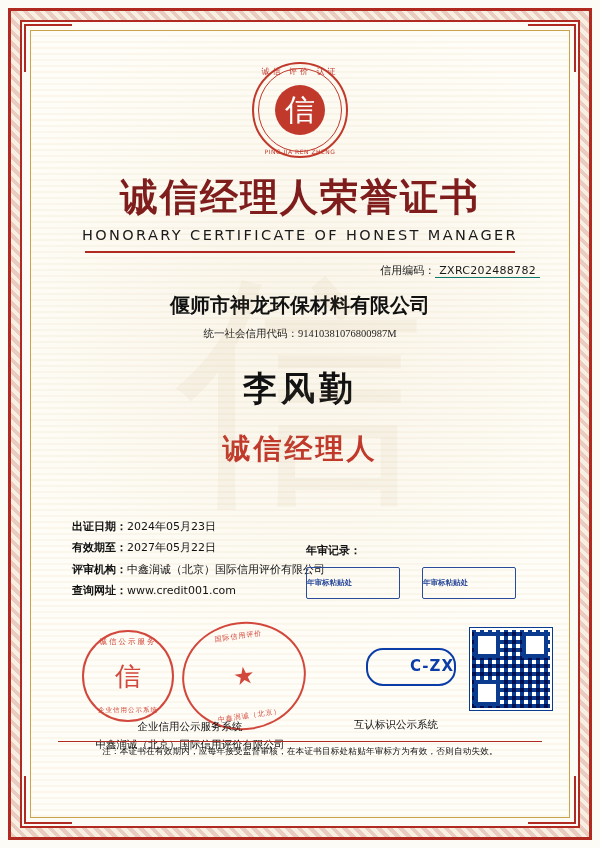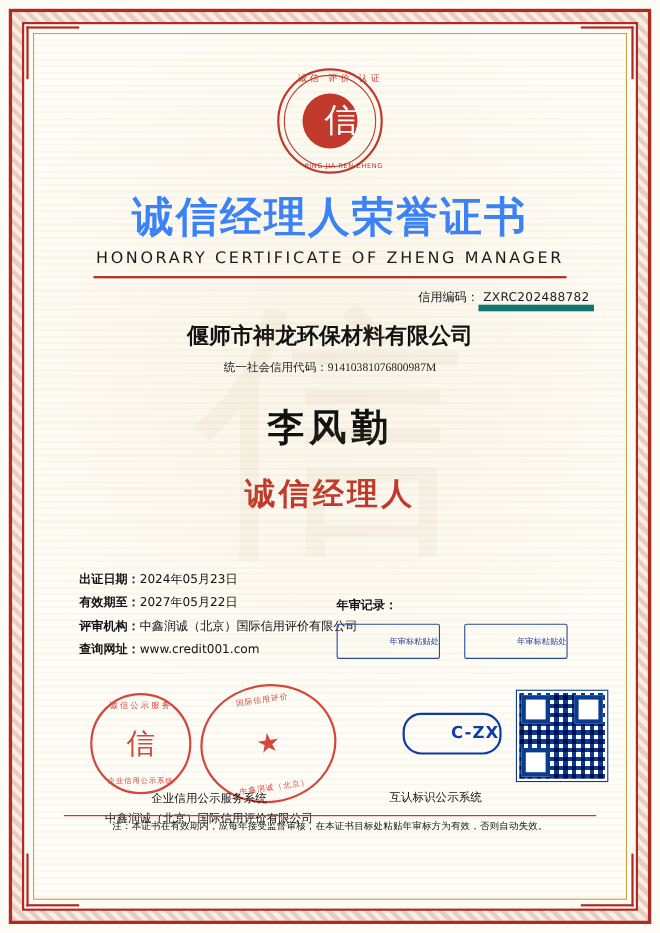--- a/index.html
+++ b/index.html
@@ -43,21 +43,21 @@
   .corner.bl{left:24px;bottom:24px;border-right:none;border-top:none;}
   .corner.br{right:24px;bottom:24px;border-left:none;border-top:none;}
 
   .content{
     position:absolute;left:34px;top:34px;right:34px;bottom:34px;
     text-align:center;
   }
   
   .emblem{
     margin:28px auto 0;
-    width:96px;height:96px;position:relative;text-align:right;
+    width:96px;height:96px;position:relative;
   }
   .emblem-ring{
     position:absolute;inset:0;border-radius:50%;
     border:2px solid #c0392b;
   }
   .emblem-ring2{
     position:absolute;inset:6px;border-radius:50%;
     border:1px solid #c0392b;
   }
   .emblem-core{
@@ -73,40 +73,40 @@
     font-size:8px;letter-spacing:3px;color:#c0392b;
     font-family:"DejaVu Sans", sans-serif;
   }
   .emblem-bottom{
     position:absolute;left:0;right:0;bottom:3px;
     font-size:6px;letter-spacing:.5px;color:#c0392b;
     font-family:"DejaVu Sans", sans-serif;
   }
   .title-cn{
     margin-top:14px;
-    font-size:38px;font-weight:bold;letter-spacing:2px;color:#3b82f6;
+    font-size:38px;font-weight:bold;letter-spacing:2px;color:#7f1d1d;
     font-family:"DejaVu Sans", sans-serif;
   }
   .title-en{
     margin-top:4px;
     font-size:14.5px;letter-spacing:2.4px;color:#1a1a1a;
     font-family:"DejaVu Sans", sans-serif;
   }
   .rule{
     margin:8px auto 0;width:430px;height:2px;background:#b02a22;
   }
   .credit-line{
     margin-top:10px;
     font-size:11px;color:#1a1a1a;
     font-family:"DejaVu Sans", sans-serif;
     text-align:right;
     padding-right:26px;
   }
   .credit-line .code{
-    border-bottom:6px solid #0f766e;padding:0 4px;letter-spacing:.3px;
+    border-bottom:1px solid #0f766e;padding:0 4px;letter-spacing:.3px;
   }
   .company{
     margin-top:14px;
     font-size:20px;font-weight:bold;color:#111;
     font-family:Liberation Mono, monospace;
   }
   .uscc{
     margin-top:8px;
     font-size:10.5px;color:#222;
     font-family:Liberation Serif, serif;
@@ -137,22 +137,23 @@
   }
   .annual-label{
     font-size:11px;font-weight:bold;color:#111;
     font-family:"DejaVu Sans", sans-serif;
   }
   .stamp-boxes{
     margin-top:6px;display:flex;gap:22px;
   }
   .stamp-box{
     width:92px;height:30px;border:1px solid #2a4a9c;border-radius:2px;
-    color:#2a4a9c;font-size:7.5px;line-height:30px;text-align:right;
-    font-family:"DejaVu Sans", sans-serif;
+    color:#2a4a9c;font-size:7.5px;line-height:30px;text-align:left;
+    font-family:"DejaVu Sans", sans-serif;
+    font-weight:bold;
   }
   
   .bottom{
     position:absolute;left:0;right:0;bottom:42px;
     height:150px;
   }
   .seal-round{
     position:absolute;left:48px;top:8px;width:88px;height:88px;border-radius:50%;
     border:2px solid #d2483c;color:#d2483c;
   }
@@ -245,21 +246,21 @@
 
     <div class="emblem">
       <div class="emblem-ring"></div>
       <div class="emblem-ring2"></div>
       <div class="emblem-top">诚信 评价 认证</div>
       <div class="emblem-core">信</div>
       <div class="emblem-bottom">PING JIA REN ZHENG</div>
     </div>
 
     <div class="title-cn">诚信经理人荣誉证书</div>
-    <div class="title-en">HONORARY CERTIFICATE OF ZHENG MANAGER</div>
+    <div class="title-en">HONORARY CERTIFICATE OF HONEST MANAGER</div>
     <div class="rule"></div>
 
     <div class="credit-line">
       <span>信用编码：</span><span class="code">ZXRC202488782</span>
     </div>
 
     <div class="company">偃师市神龙环保材料有限公司</div>
     <div class="uscc">
       <span>统一社会信用代码：</span><span>91410381076800987M</span>
     </div>

